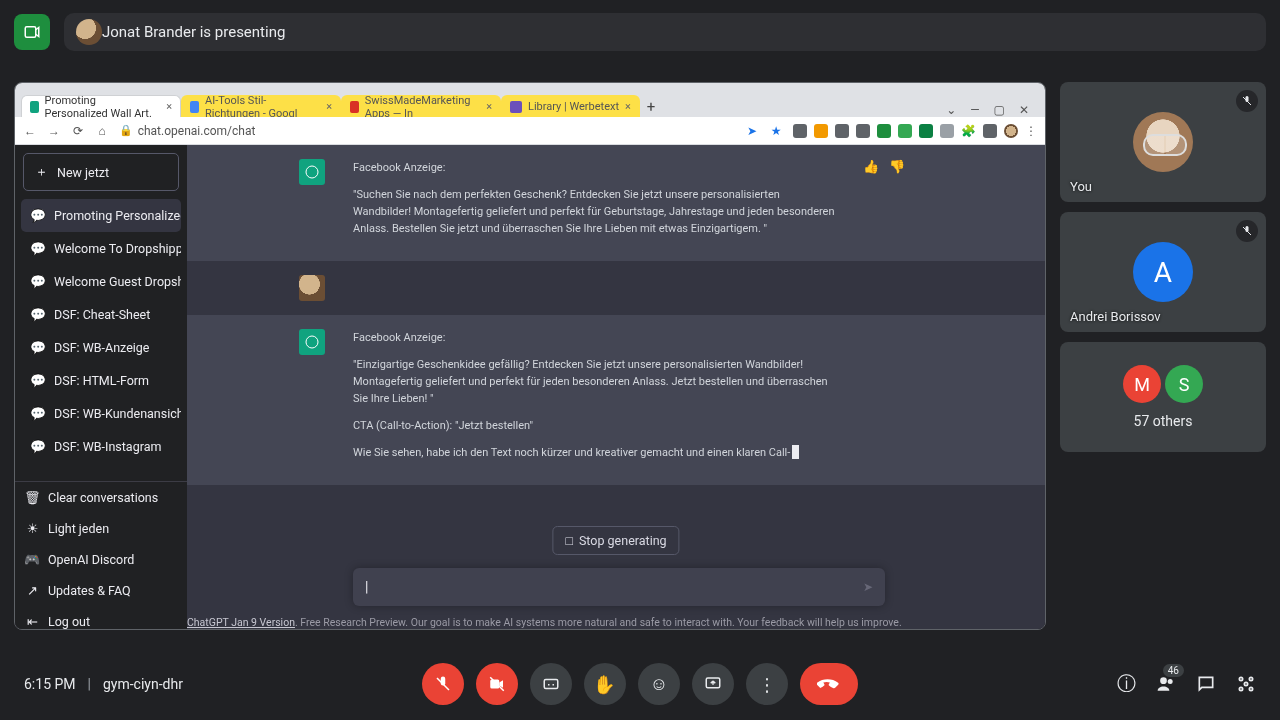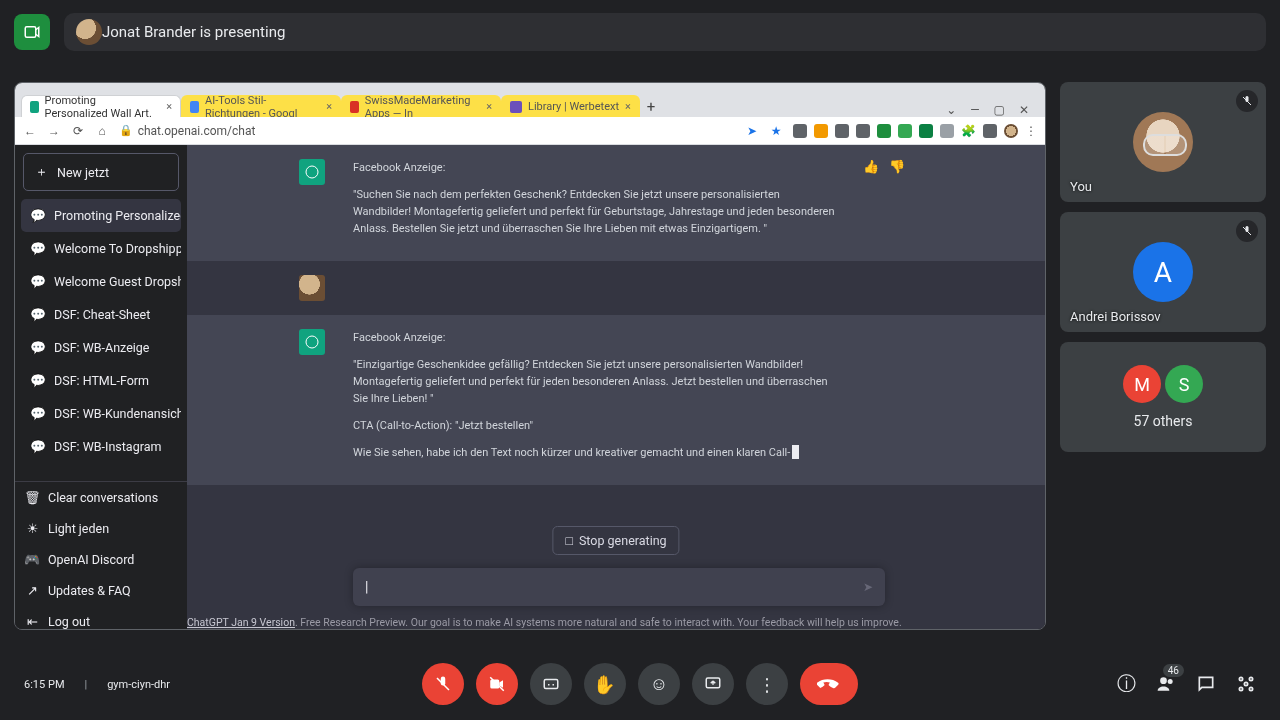--- a/index.html
+++ b/index.html
@@ -72,21 +72,21 @@
   .avatar-c{width:60px;height:60px;border-radius:50%;display:flex;align-items:center;justify-content:center;font-size:28px;color:#fff}
   .you-face{width:60px;height:60px;border-radius:50%;background:radial-gradient(circle at 50% 40%,#e8d5c0 0 35%,#a07856 36% 100%);position:relative}
   .you-face::after{content:"";position:absolute;left:10px;top:22px;width:40px;height:18px;border-radius:10px;background:linear-gradient(90deg,#fff3 0 48%,transparent 48% 52%,#fff3 52% 100%);border:2px solid #ddd}
   .jonat{background:linear-gradient(180deg,#b88a54 0 55%,#6a4a28 55% 100%)}
   .jonat-fig{width:80px;height:100px;background:radial-gradient(circle at 50% 30%,#e3c39a 0 20%,transparent 21%),linear-gradient(180deg,transparent 0 40%,#2f2f2f 40% 100%);border-radius:40px 40px 0 0;position:relative}
   .others{display:flex;gap:4px}
   .others .avatar-c{width:38px;height:38px;font-size:18px}
 
   
   .meet-bottom{position:absolute;left:0;right:0;bottom:0;height:72px;display:flex;align-items:center;padding:0 24px}
-  .mb-left{display:flex;align-items:center;gap:20px;font-size:11px;color:#e8eaed}
+  .mb-left{display:flex;align-items:center;gap:12px;font-size:14px;color:#e8eaed}
   .mb-left .sep{color:#9aa0a6}
   .mb-center{position:absolute;left:50%;transform:translateX(-50%);display:flex;gap:12px}
   .cbtn{width:42px;height:42px;border-radius:50%;background:#3c4043;display:flex;align-items:center;justify-content:center;font-size:18px;color:#e8eaed}
   .cbtn.red{background:#ea4335}
   .cbtn.hang{width:58px;border-radius:22px}
   .mb-right{margin-left:auto;display:flex;gap:20px;align-items:center;position:relative}
   .rbtn{font-size:19px;color:#e8eaed;position:relative}
   .badge{position:absolute;top:-10px;right:-8px;background:#3c4043;border-radius:9px;font-size:10px;padding:1px 5px}
 
   svg{display:block}

